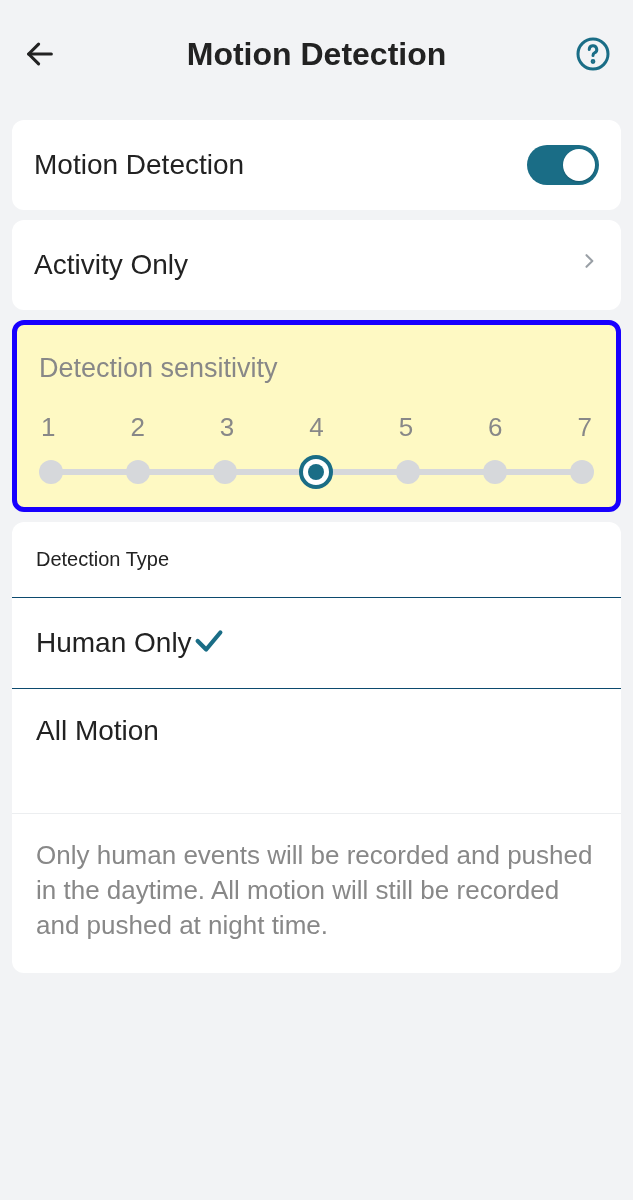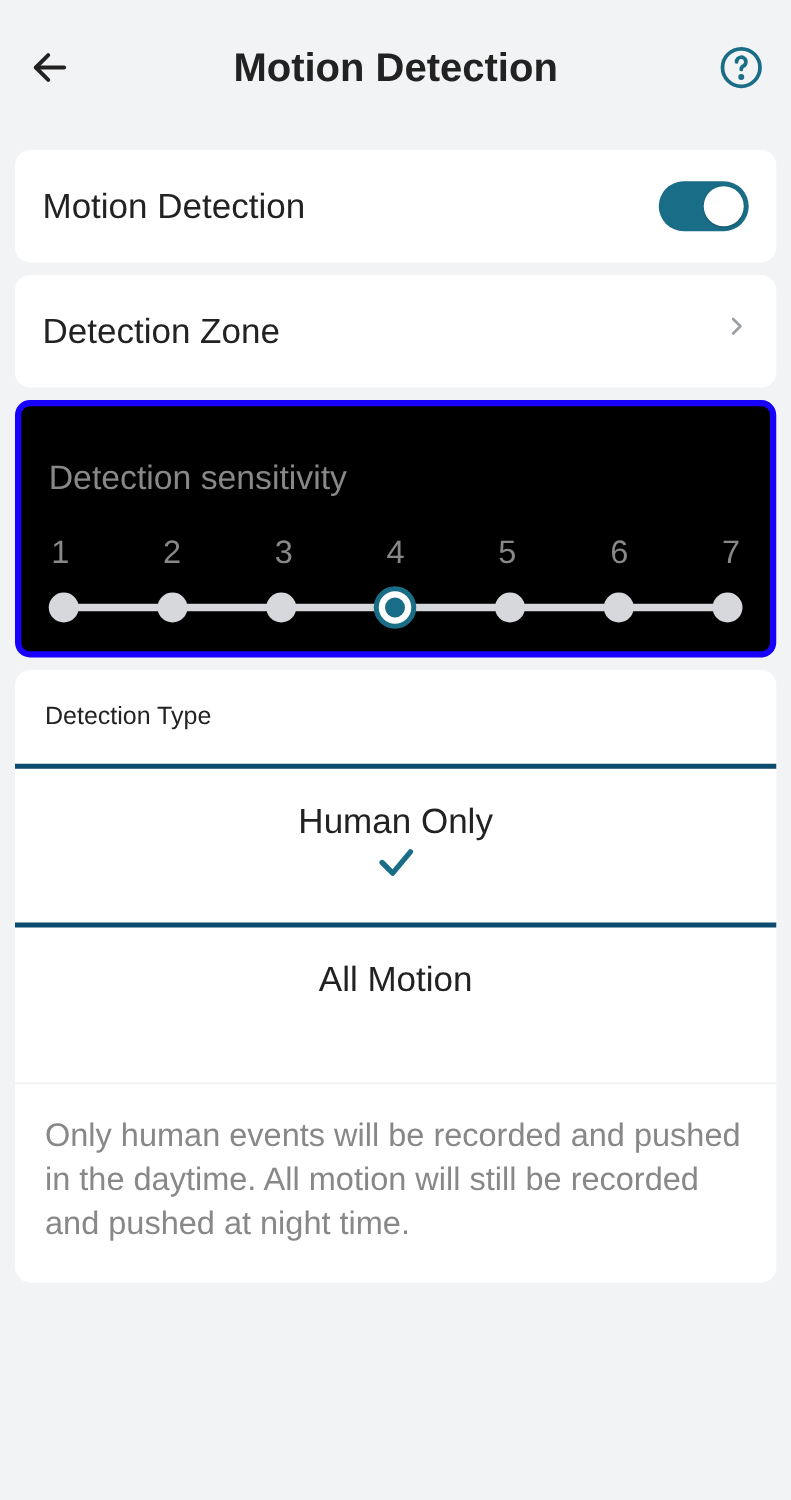--- a/index.html
+++ b/index.html
@@ -66,25 +66,25 @@
     width: 32px; height: 32px;
     background: #fff;
     border-radius: 50%;
     box-shadow: 0 1px 2px rgba(0,0,0,0.2);
   }
   .chev {
     color: #9aa0a6;
     font-size: 32px;
   }
   .sensitivity-card {
-    background: #000000;
+    background: #fef9c3;
     border-radius: 12px;
     margin: 10px 12px;
     border: 5px solid #1800ff;
-    padding: 28px 18px 20px 18px;
+    padding: 14px 18px 20px 18px;
   }
   .sensitivity-title {
     font-size: 27px;
     color: #888;
     padding: 14px 4px 28px 4px;
   }
   .slider-wrap {
     padding: 0 4px;
   }
   .slider-numbers {
@@ -146,22 +146,21 @@
   .dt-header {
     padding: 26px 24px 26px 24px;
     font-size: 20px;
     color: #222;
   }
   .dt-option {
     display: flex;
     align-items: center;
     justify-content: flex-start;
     padding: 26px 24px;
-    border-top: 4px solid #0c4a6e;
-    flex-direction: column;
+    border-top: 1px solid #0c4a6e;
   }
   .dt-option-label {
     font-size: 28px;
     color: #222;
   }
   .check {
     color: #1a6d86;
   }
   .dt-desc {
     border-top: 1px solid #eceef0;
@@ -198,21 +197,21 @@
     <div class="row">
       <div class="row-label">Motion Detection</div>
       <div class="toggle">
         <div class="knob"></div>
       </div>
     </div>
   </div>
 
   <div class="card">
     <div class="row">
-      <div class="row-label">Detection Zone</div>
+      <div class="row-label">Activity Only</div>
       <div class="chev">
         <svg width="20" height="30" viewBox="0 0 24 24" fill="none" stroke="#9aa0a6" stroke-width="2.5" stroke-linecap="round" stroke-linejoin="round">
             <polyline points="9 5 16 12 9 19"></polyline>
           </svg>
       </div>
     </div>
   </div>
 
   <div class="sensitivity-card">
     <div class="sensitivity-title">Detection sensitivity</div>

